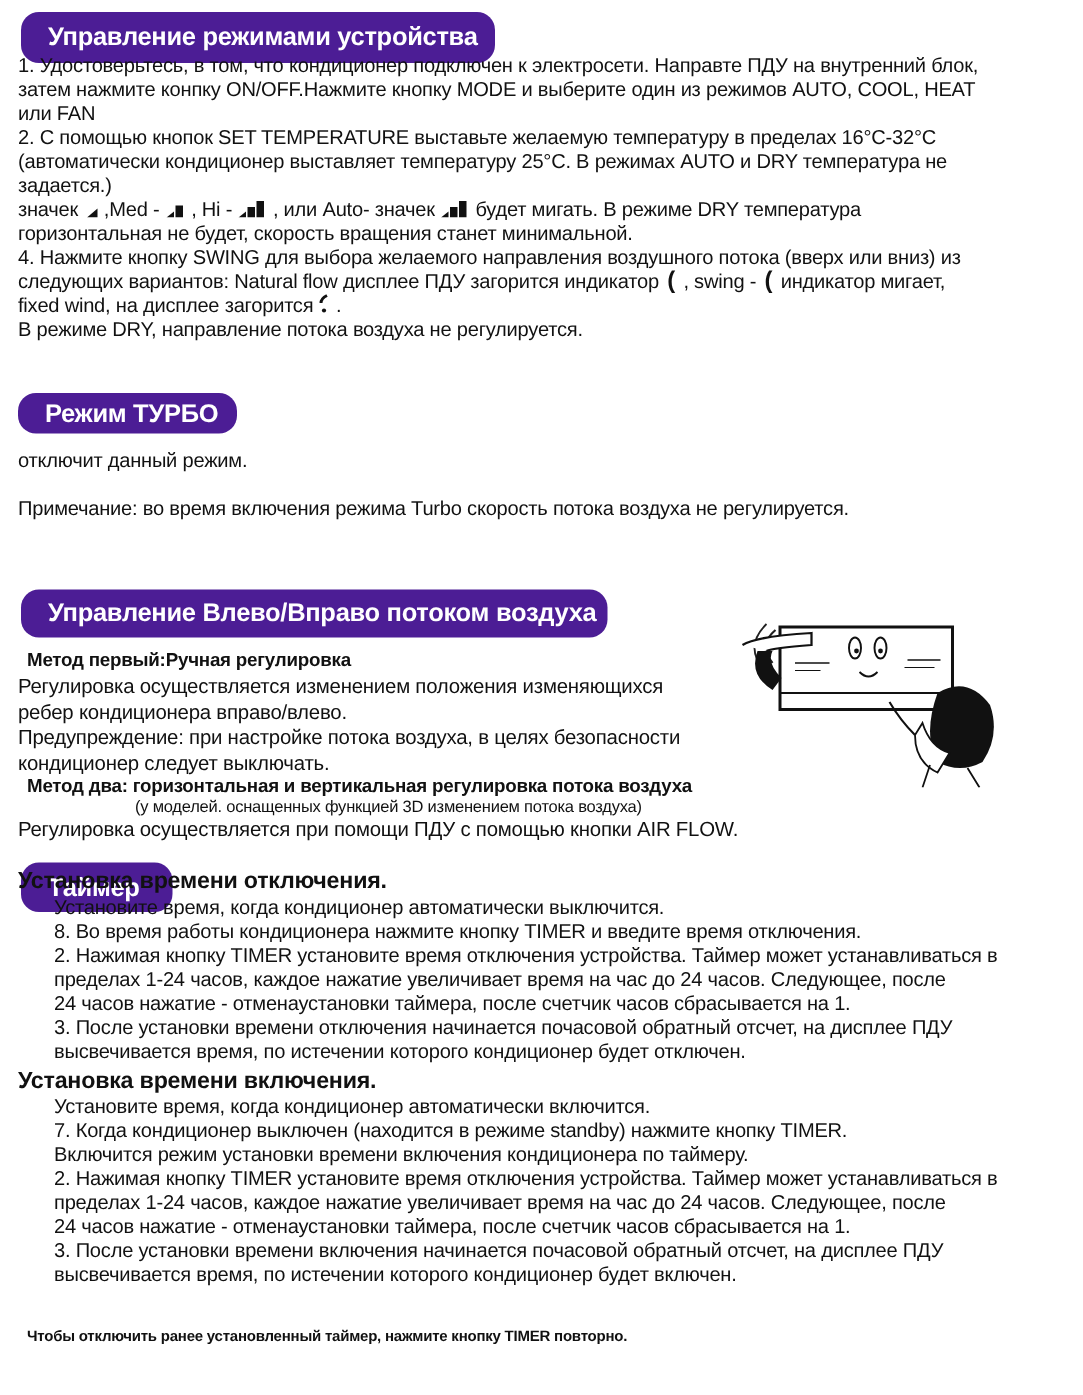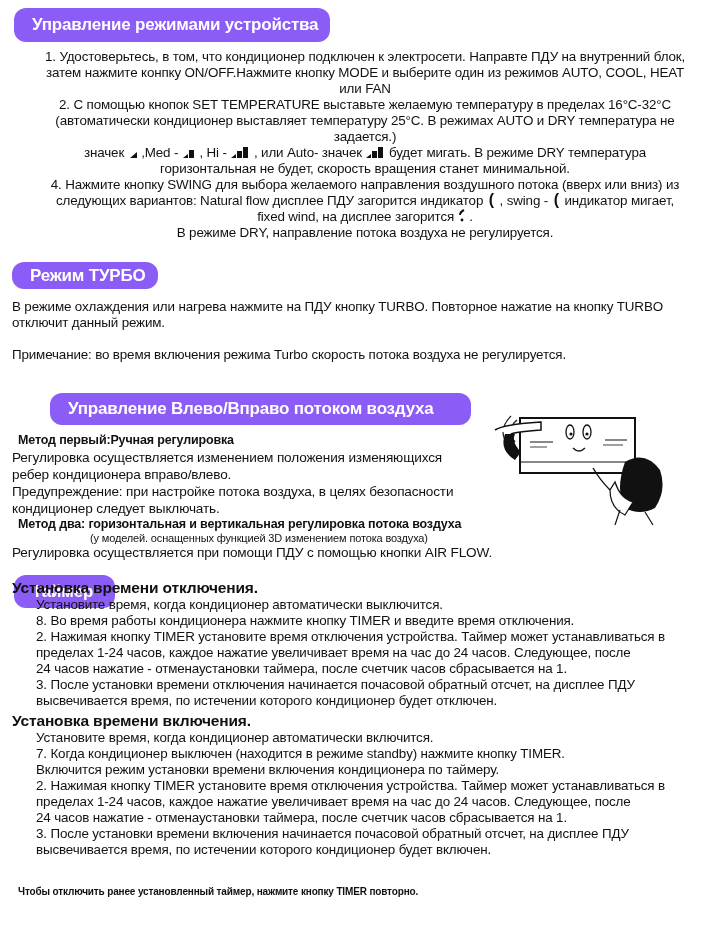--- a/index.html
+++ b/index.html
@@ -1,21 +1,21 @@
 <!DOCTYPE html>
 <html><head>
 <meta charset="utf-8">
 <style>
   html, body { margin: 0; padding: 0; background: #ffffff; }
   body {
     width: 722px; height: 930px; position: relative; overflow: hidden;
     font-family: "Liberation Sans", sans-serif; color: #111111;
   }
   .pill {
-    position: absolute; background: #8b5cf6; color: #ffffff;
+    position: absolute; background: #4c1d95; color: #ffffff;
     border-radius: 12px; font-weight: bold; font-size: 17px;
     display: flex; align-items: center; padding: 0 18px; box-sizing: border-box;
     letter-spacing: -0.2px; white-space: nowrap;
   }
   .block { position: absolute; left: 12px; font-size: 13.4px; line-height: 16px; letter-spacing: -0.15px; }
   .block p { margin: 0; }
   .indent { padding-left: 24px; }
   .bold { font-weight: bold; }
   .sub { font-size: 11px; line-height: 12px; padding-left: 78px; }
   .subhead { font-weight: bold; font-size: 15.5px; line-height: 19px; }
@@ -23,21 +23,21 @@
   .paren-icon { display: inline-block; font-weight: bold; font-size: 16px; line-height: 14px; margin: 0 2px; }
   .illus { position: absolute; left: 475px; top: 390px; width: 200px; height: 135px; }
 </style>
 </head>
 <body>
 
 <div class="pill" style="left:14px; top:8px; width:316px; height:34px;">
   <span>Управление режимами устройства</span>
 </div>
 
-<div class="block" style="top:49px; width:706px;text-align:center;">
+<div class="block" style="top:36px; width:706px;">
   <p>1. Удостоверьтесь, в том, что кондиционер подключен к электросети. Направте ПДУ на внутренний блок,</p>
   <p>затем нажмите конпку ON/OFF.Нажмите кнопку MODE и выберите один из режимов AUTO, COOL, HEAT</p>
   <p>или FAN</p>
   <p>2. С помощью кнопок SET TEMPERATURE выставьте желаемую температуру в пределах 16°C-32°C</p>
   <p>(автоматически кондиционер выставляет температуру 25°C. В режимах AUTO и DRY температура не</p>
   <p>задается.)</p>
   <p>
     <span>значек </span>
     <svg class="fan-icon" width="10" height="10" viewBox="0 0 10 10">
         <polygon points="2,10 9,10 9,4" fill="#111"></polygon>
@@ -78,27 +78,26 @@
       </svg>
     <span>.</span>
   </p>
   <p>В режиме DRY, направление потока воздуха не регулируется.</p>
 </div>
 
 <div class="pill" style="left:12px; top:262px; width:146px; height:27px;">
   <span>Режим ТУРБО</span>
 </div>
 <div class="block" style="top:299px; width:706px;">
-  <p>В режиме охлаждения или нагрева нажмите на ПДУ кнопку TURBO. Повторное нажатие на кнопку TURBO</p>
   <p>отключит данный режим.</p>
   <p style="height:16px"></p>
   <p>Примечание: во время включения режима Turbo скорость потока воздуха не регулируется.</p>
 </div>
 
-<div class="pill" style="left:14px; top:393px; width:421px; height:32px;margin-left:36px;">
+<div class="pill" style="left:14px; top:393px; width:391px; height:32px;">
   <span>Управление Влево/Вправо потоком воздуха</span>
 </div>
 <div class="block" style="top:432px; width:540px; font-size:13.6px; line-height:17px;">
   <p class="bold" style="font-size:12.5px; padding-left:6px;">Метод первый:Ручная регулировка</p>
   <p>Регулировка осуществляется изменением положения изменяющихся</p>
   <p>ребер кондиционера вправо/влево.</p>
   <p>Предупреждение: при настройке потока воздуха, в целях безопасности</p>
   <p>кондиционер следует выключать.</p>
   <p class="bold" style="font-size:12.5px; padding-left:6px; line-height:15px;">Метод два: горизонтальная и вертикальная регулировка потока воздуха</p>
   <p class="sub">(у моделей. оснащенных функцией 3D изменением потока воздуха)</p>

